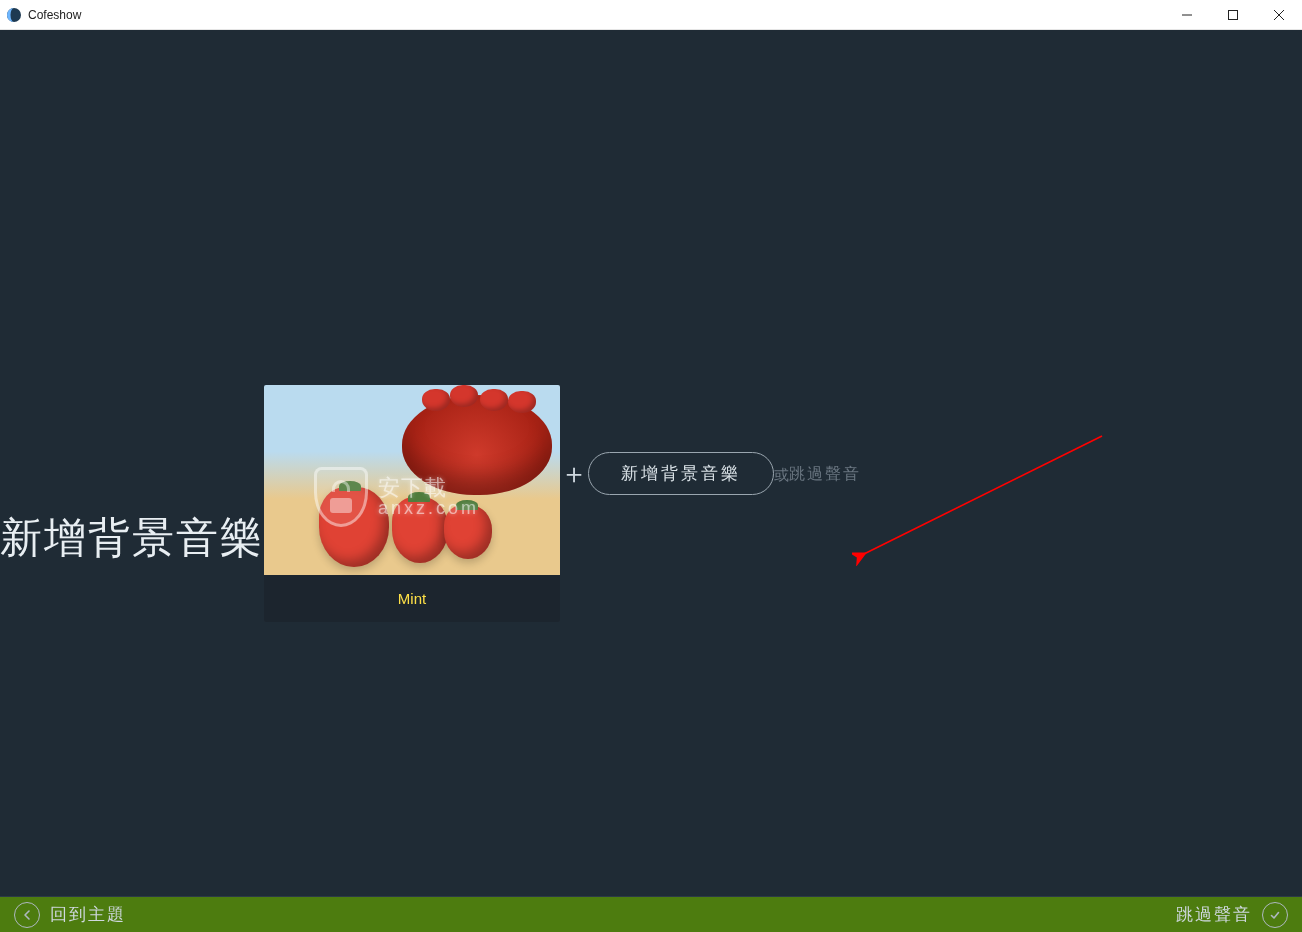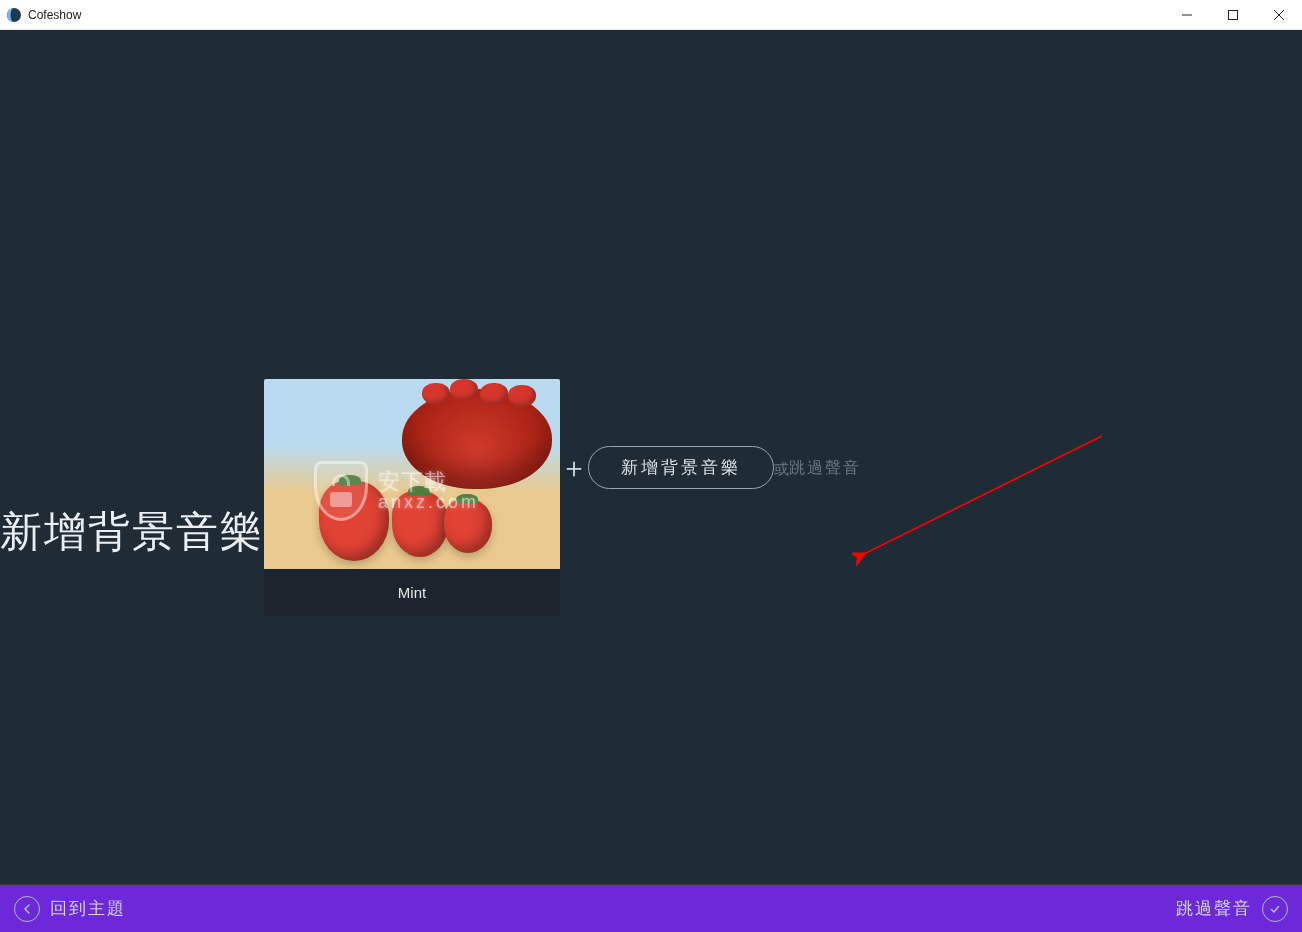--- a/index.html
+++ b/index.html
@@ -114,21 +114,21 @@
   .fb2{ width:56px; height:66px; left:128px; bottom:12px; }
   .fb3{ width:48px; height:54px; left:180px; bottom:16px; }
   .leaf{ position:absolute; width:22px; height:10px; background:#4f7c3c; border-radius:60% 60% 10% 10%;}
   .fb1 .leaf{ left:20px; top:-6px;} .fb2 .leaf{ left:16px; top:-5px;} .fb3 .leaf{ left:12px; top:-5px;}
   .music-caption {
     flex: 1;
     display: flex;
     align-items: center;
     justify-content: center;
     background: rgba(20,27,34,.6);
-    color: #e5e5e5;
+    color: #fde047;
     font-size: 15px;
   }
 
   
   .watermark {
     position: absolute;
     left: 50px; bottom: 48px;
     display: flex; align-items: center; gap: 10px;
     color: rgba(255,255,255,.75);
     text-shadow: 0 0 4px rgba(255,255,255,.6);
@@ -180,27 +180,27 @@
   }
 
   
   .annot-arrow {
     position: absolute;
     pointer-events: none;
   }
 
   
   .footer {
-    height: 48px;
+    height: 36px;
     border-top: 1px solid #2c3a46;
     display: flex;
     align-items: center;
     justify-content: space-between;
     padding: 0 14px;
-    background: #6d28d9;
+    background: #4d7c0f;
   }
   .back-btn, .skip-btn {
     display: flex;
     align-items: center;
     gap: 10px;
     color: #cfd8df;
     font-size: 17px;
     letter-spacing: 2px;
     cursor: pointer;
   }

